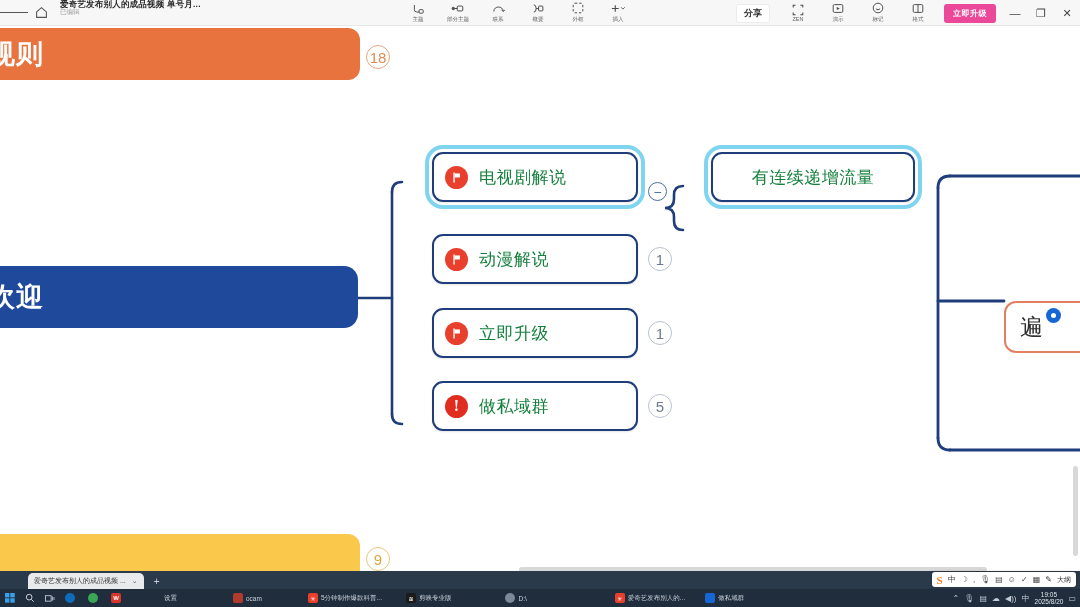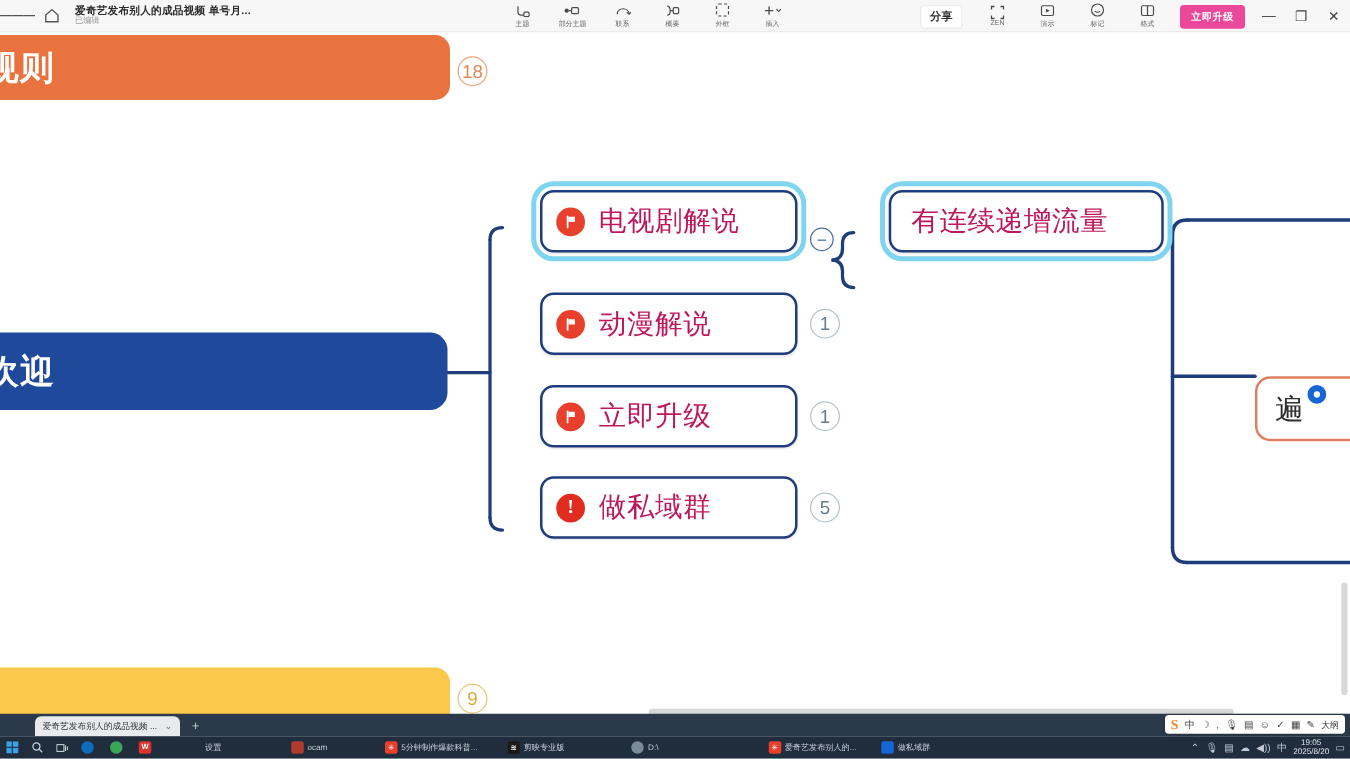--- a/index.html
+++ b/index.html
@@ -9,21 +9,21 @@
     background: #ffffff;
     position: relative;
   }
 
   
   .titlebar {
     position: absolute; top: 0; left: 0; width: 1080px; height: 26px;
     background: #f7f7f7; border-bottom: 1px solid #e8e8e8;
     display: flex; align-items: center;
   }
-  .tb-left { display: flex; align-items: center; height: 26px; }
+  .tb-left { display: flex; height: 26px; }
   .hamb { width: 28px; height: 26px; display: flex; align-items: center; justify-content: center; }
   .hamb span { display: block; width: 13px; height: 1.5px; background: #555; margin: 1.5px 0; }
   .homeicon { width: 26px; height: 26px; display: flex; align-items: center; justify-content: center; }
   .doc-title { margin-left: 6px; line-height: 1.05; }
   .doc-title .t1 { font-size: 8.5px; color: #2b2b2b; font-weight: 700; letter-spacing: .2px; }
   .doc-title .t2 { font-size: 6.5px; color: #9a9a9a; margin-top: 1px; }
 
   .tb-center { position: absolute; left: 398px; top: 0; height: 26px; display: flex; }
   .tbtn {
     width: 40px; height: 26px; display: flex; flex-direction: column;
@@ -73,21 +73,21 @@
   .badge.n { border-color: #b8c2cf; color: #6d7a8c; }
 
   
   .node {
     position: absolute; background: #fff; border: 2.2px solid #1f3d7a;
     border-radius: 11px; display: flex; align-items: center;
     padding: 0 14px 0 11px; height: 50px;
     box-shadow: 0 1px 2px rgba(0,0,0,.10);
   }
   .node .nlabel {
-    font-size: 22px; color: #be185d; font-family: Liberation Serif, serif;
+    font-size: 17px; color: #15803d; font-family: Liberation Serif, serif;
     margin-left: 11px; letter-spacing: .5px;
   }
   .node.selected {
     outline: 4px solid #7fd4ef; outline-offset: 3px; border-radius: 11px;
   }
   .node.plain { padding: 0 16px; }
 
   .flagicon {
     width: 23px; height: 23px; border-radius: 50%; background: #e8402c;
     display: flex; align-items: center; justify-content: center; flex: none;
@@ -369,21 +369,21 @@
     <span class="nlabel">立即升级</span>
   </div>
   <div class="badge n" style="left:648px; top:295px;">1</div>
 
   <div class="node" style="left:432px; top:355px; width:206px;">
     <span class="bangicon">!</span>
     <span class="nlabel">做私域群</span>
   </div>
   <div class="badge n" style="left:648px; top:368px;">5</div>
 
-  <div class="node plain selected" style="left:711px; top:126px; width:220px; justify-content:flex-start;">
+  <div class="node plain selected" style="left:711px; top:126px; width:204px; justify-content:center;">
     <span class="nlabel" style="margin-left:0">有连续递增流量</span>
   </div>
 
   <div class="rightnode">
     <span>遍</span>
   </div>
   <div class="caret"></div>
 
   <div class="hscroll"></div>
   <div class="vscroll"></div>

